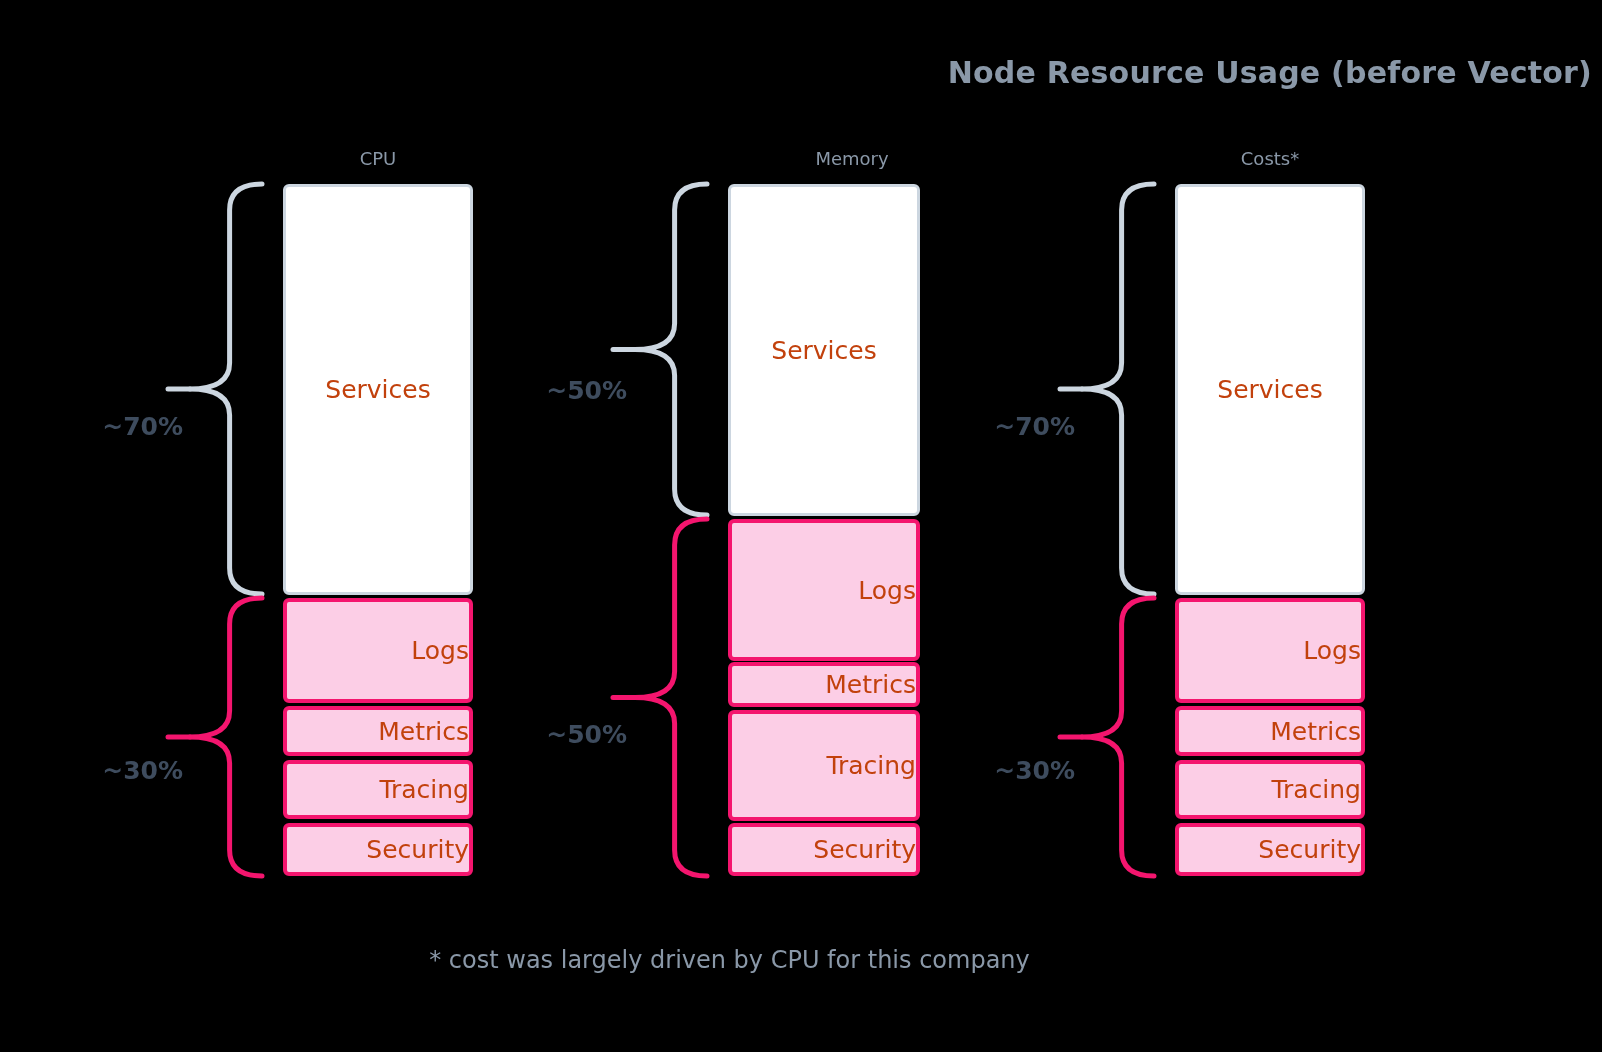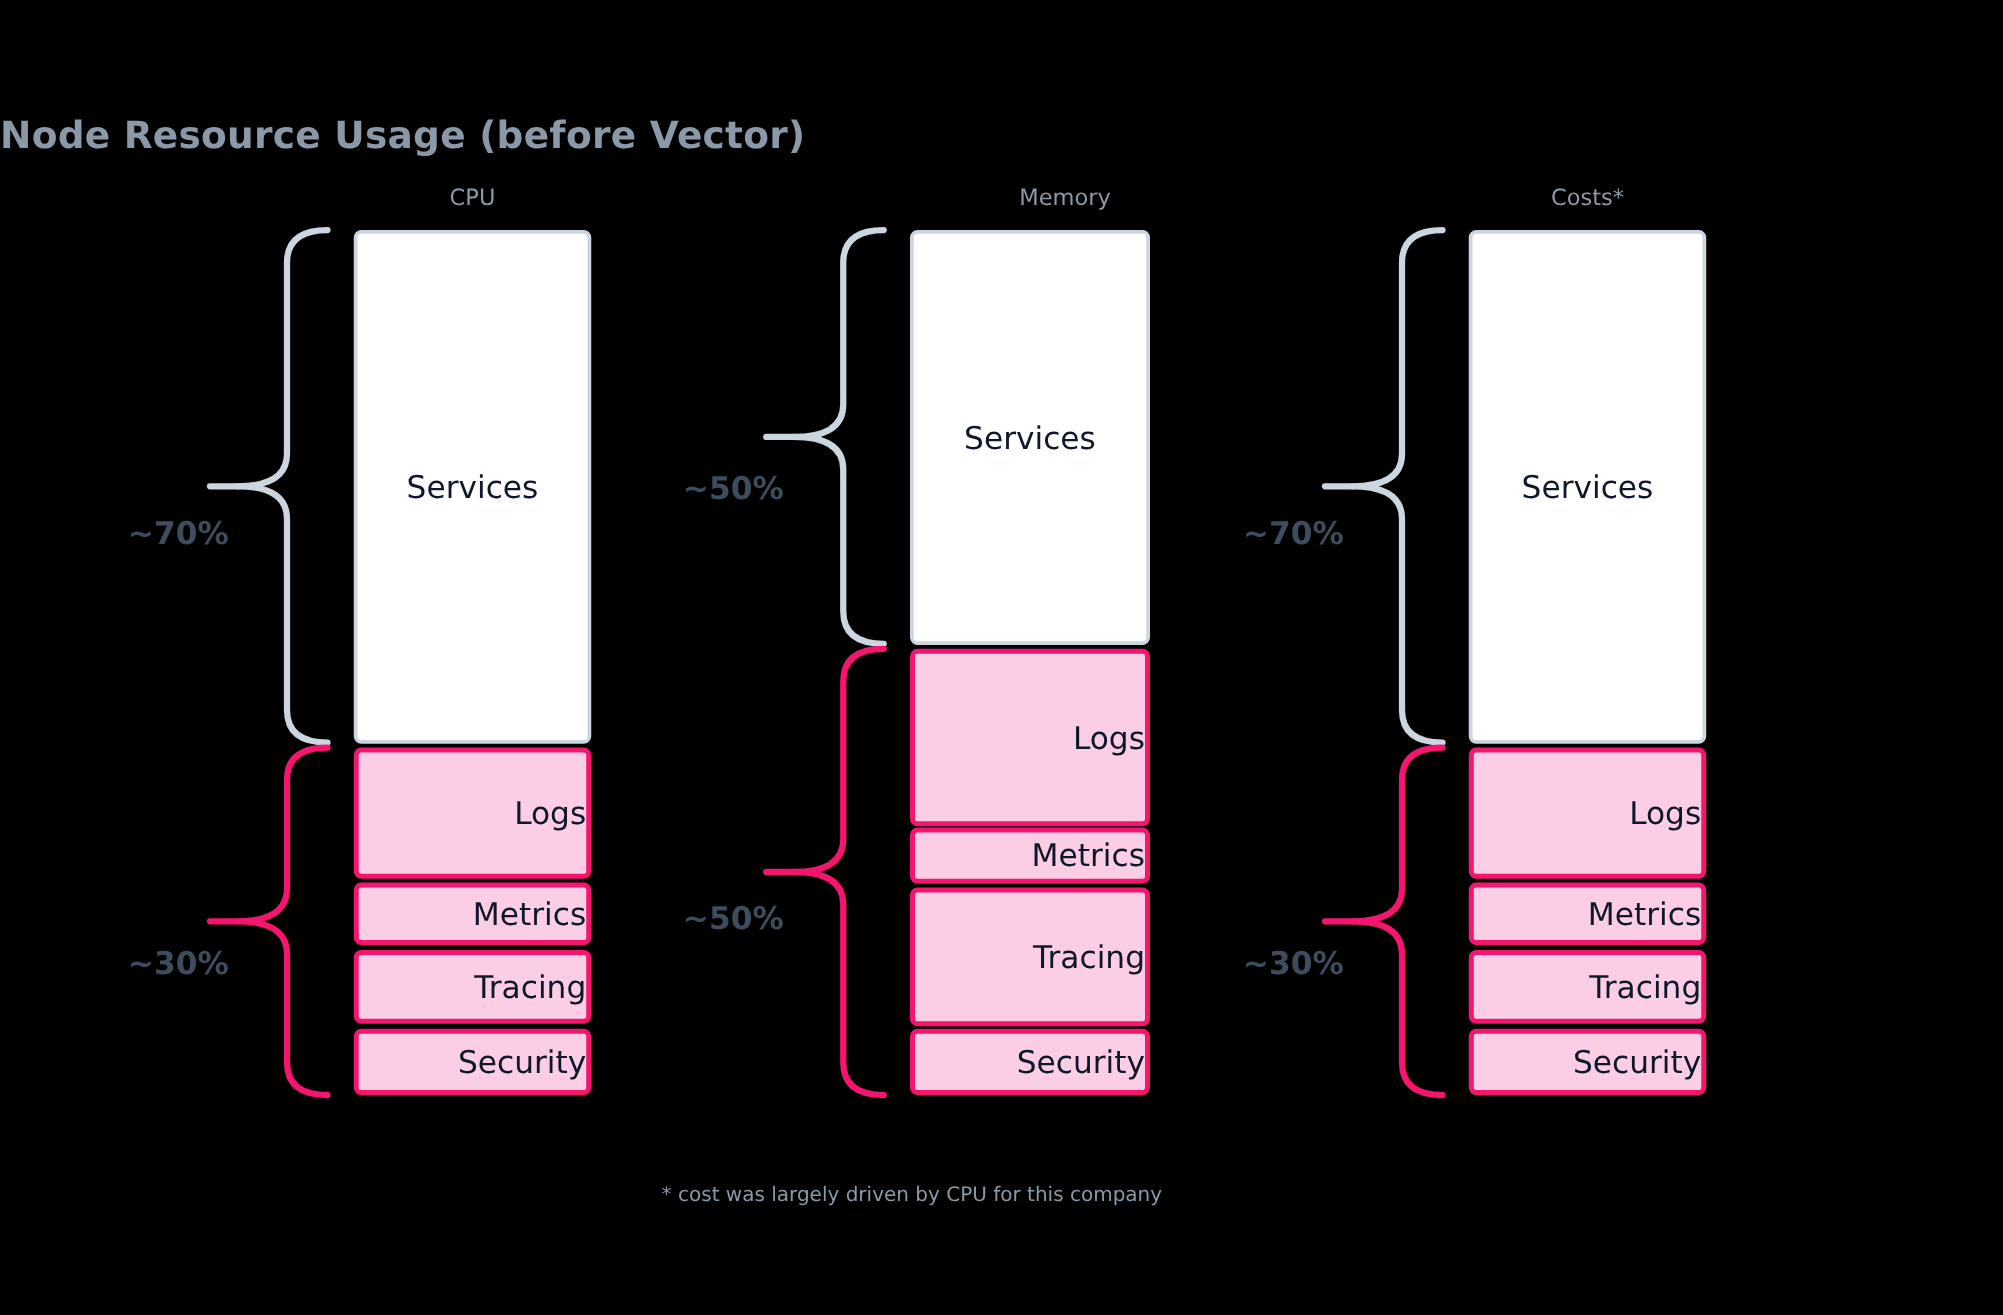--- a/index.html
+++ b/index.html
@@ -20,59 +20,58 @@
     left: 0; top: 0;
     width: 1602px;
     height: 1052px;
   }
 
   .chart-title {
     position: absolute;
     left: 0;
     top: 55px;
     width: 1592px;
-    text-align: left;
+    text-align: right;
     font-family: "DejaVu Sans", sans-serif;
     font-size: 30px;
     font-weight: bold;
     color: #8a98a8;
     letter-spacing: 0.2px;
-    margin-top: 36px;
   }
 
   .col-title {
     position: absolute;
     font-family: "DejaVu Sans", sans-serif;
     font-size: 18px;
     font-weight: normal;
     color: #8a98a8;
     text-align: center;
   }
 
   .footnote {
     position: absolute;
     left: 0;
     top: 946px;
     width: 1459px;
     text-align: center;
     font-family: "DejaVu Sans", sans-serif;
-    font-size: 16px;
+    font-size: 24px;
     color: #8a98a8;
   }
 
   .seg {
     position: absolute;
     box-sizing: border-box;
     display: flex;
     align-items: center;
     justify-content: center;
     border-radius: 6px;
     font-family: "DejaVu Sans", sans-serif;
     font-size: 25px;
-    color: #0f172a;
+    color: #c2410c;
   }
   .seg.services {
     background: #ffffff;
     border: 3px solid #ccd6e0;
   }
   .seg.obs {
     background: #fccee6;
     border: 4px solid #f4156e;
     justify-content: flex-end;
   }

